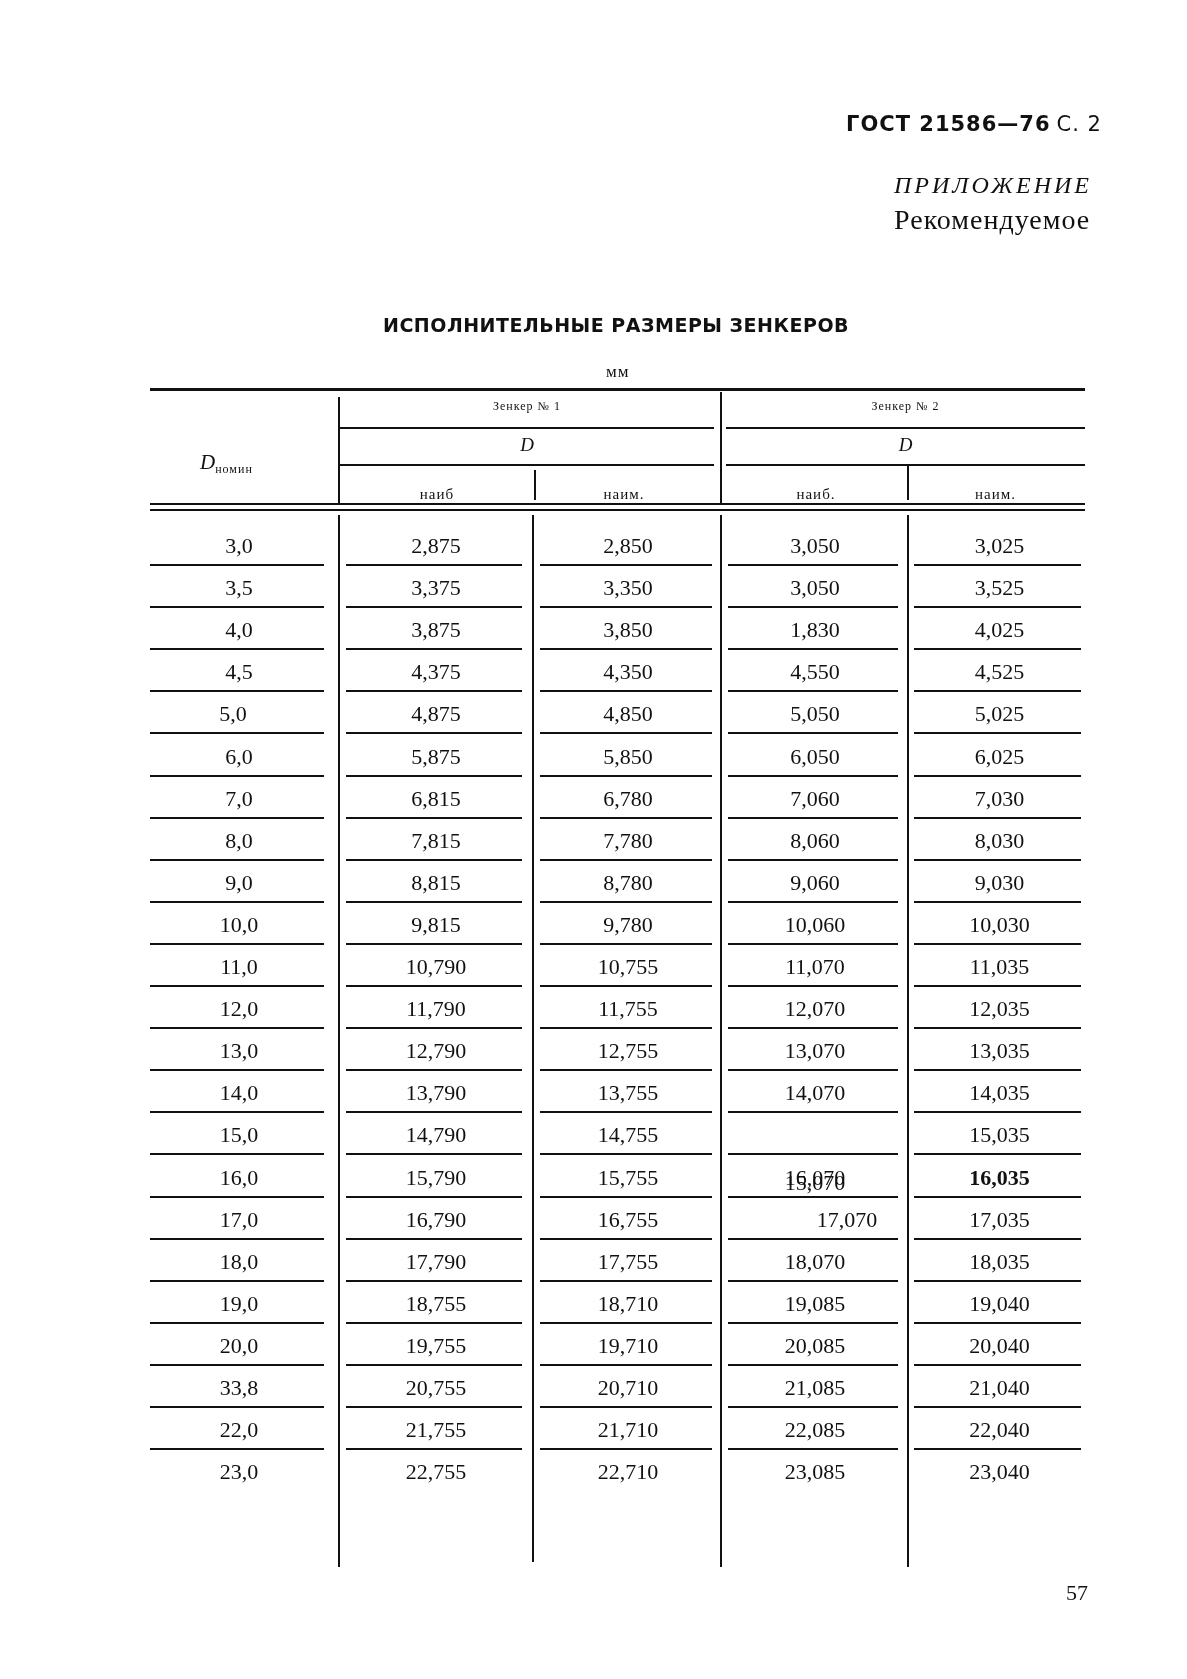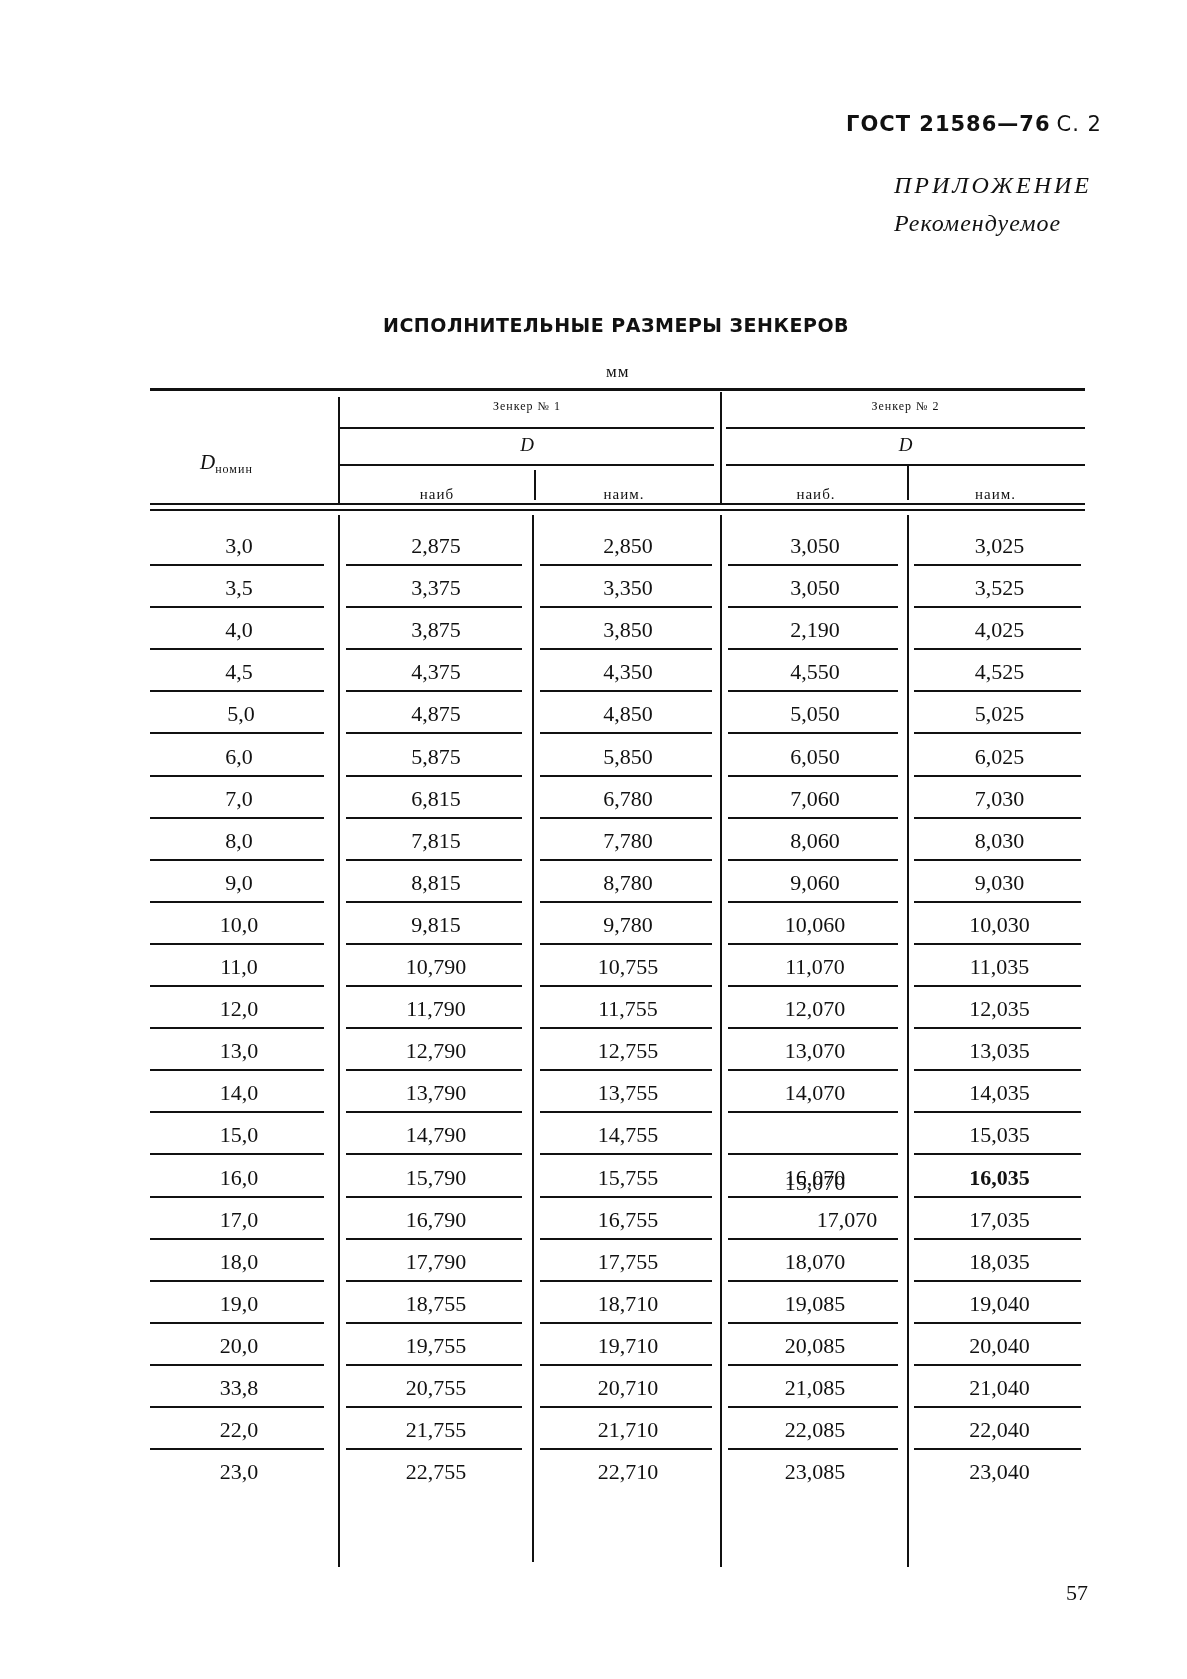--- a/index.html
+++ b/index.html
@@ -1,21 +1,21 @@
 <!DOCTYPE html>
 <html><head>
 <meta charset="utf-8">
 <style>
   html, body { margin: 0; padding: 0; background: #ffffff; }
   body { width: 1187px; height: 1679px; position: relative; overflow: hidden; color: #111; font-family: "Liberation Serif", serif; }
 
   .gost-header { position: absolute; top: 112px; left: 846px; font-family: "DejaVu Sans", sans-serif; font-weight: bold; font-size: 21px; letter-spacing: 1px; white-space: nowrap; }
   .gost-header .pg { font-weight: normal; margin-left: 6px; text-align: right; }
   .appendix { position: absolute; top: 172px; left: 894px; font-style: italic; font-size: 24px; letter-spacing: 3px; white-space: nowrap; }
-  .recommended { position: absolute; top: 210px; left: 894px; font-style: italic; font-size: 24px; letter-spacing: 1px; white-space: nowrap; }
+  .recommended { position: absolute; top: 204px; left: 894px; font-size: 28px; letter-spacing: 1px; white-space: nowrap; }
   .doc-title { position: absolute; top: 314px; left: 383px; font-family: "DejaVu Sans", sans-serif; font-weight: bold; font-size: 19px; letter-spacing: 0.5px; white-space: nowrap; }
   .units { position: absolute; top: 362px; left: 606px; font-size: 17px; letter-spacing: 1px; }
   .page-number { position: absolute; top: 1580px; left: 1066px; font-size: 22px; }
 
   .rule { position: absolute; background: #111; }
   .vline { position: absolute; width: 2px; background: #111; }
 
   .hdr { position: absolute; text-align: center; white-space: nowrap; }
   .hdr-zenker { font-size: 12px; letter-spacing: 1px; top: 399px; }
   .hdr-D { font-size: 19px; font-style: italic; top: 434px; }
@@ -96,39 +96,39 @@
         <div class="cell" style="left: 914px; width: 171px; top: 570.1px;">3,525</div>
         <div class="cell-line" style="left: 914px; width: 167px; top: 606.1px;"></div>
       </div>
       <div>
         <div class="cell" style="left: 150px; width: 178px; top: 612.2px;">4,0</div>
         <div class="cell-line" style="left: 150px; width: 174px; top: 648.2px;"></div>
         <div class="cell" style="left: 346px; width: 180px; top: 612.2px;">3,875</div>
         <div class="cell-line" style="left: 346px; width: 176px; top: 648.2px;"></div>
         <div class="cell" style="left: 540px; width: 176px; top: 612.2px;">3,850</div>
         <div class="cell-line" style="left: 540px; width: 172px; top: 648.2px;"></div>
-        <div class="cell" style="left: 728px; width: 174px; top: 612.2px;">2,190</div>
+        <div class="cell" style="left: 728px; width: 174px; top: 612.2px;">1,830</div>
         <div class="cell-line" style="left: 728px; width: 170px; top: 648.2px;"></div>
         <div class="cell" style="left: 914px; width: 171px; top: 612.2px;">4,025</div>
         <div class="cell-line" style="left: 914px; width: 167px; top: 648.2px;"></div>
       </div>
       <div>
         <div class="cell" style="left: 150px; width: 178px; top: 654.3px;">4,5</div>
         <div class="cell-line" style="left: 150px; width: 174px; top: 690.3px;"></div>
         <div class="cell" style="left: 346px; width: 180px; top: 654.3px;">4,375</div>
         <div class="cell-line" style="left: 346px; width: 176px; top: 690.3px;"></div>
         <div class="cell" style="left: 540px; width: 176px; top: 654.3px;">4,350</div>
         <div class="cell-line" style="left: 540px; width: 172px; top: 690.3px;"></div>
         <div class="cell" style="left: 728px; width: 174px; top: 654.3px;">4,550</div>
         <div class="cell-line" style="left: 728px; width: 170px; top: 690.3px;"></div>
         <div class="cell" style="left: 914px; width: 171px; top: 654.3px;">4,525</div>
         <div class="cell-line" style="left: 914px; width: 167px; top: 690.3px;"></div>
       </div>
       <div>
-        <div class="cell" style="left: 152px; width: 178px; top: 696.4px;">5,0</div>
+        <div class="cell" style="left: 144px; width: 178px; top: 696.4px;">5,0</div>
         <div class="cell-line" style="left: 150px; width: 174px; top: 732.4px;"></div>
         <div class="cell" style="left: 346px; width: 180px; top: 696.4px;">4,875</div>
         <div class="cell-line" style="left: 346px; width: 176px; top: 732.4px;"></div>
         <div class="cell" style="left: 540px; width: 176px; top: 696.4px; text-align: center;">4,850</div>
         <div class="cell-line" style="left: 540px; width: 172px; top: 732.4px;"></div>
         <div class="cell" style="left: 728px; width: 174px; top: 696.4px;">5,050</div>
         <div class="cell-line" style="left: 728px; width: 170px; top: 732.4px;"></div>
         <div class="cell" style="left: 914px; width: 171px; top: 696.4px;">5,025</div>
         <div class="cell-line" style="left: 914px; width: 167px; top: 732.4px;"></div>
       </div>

